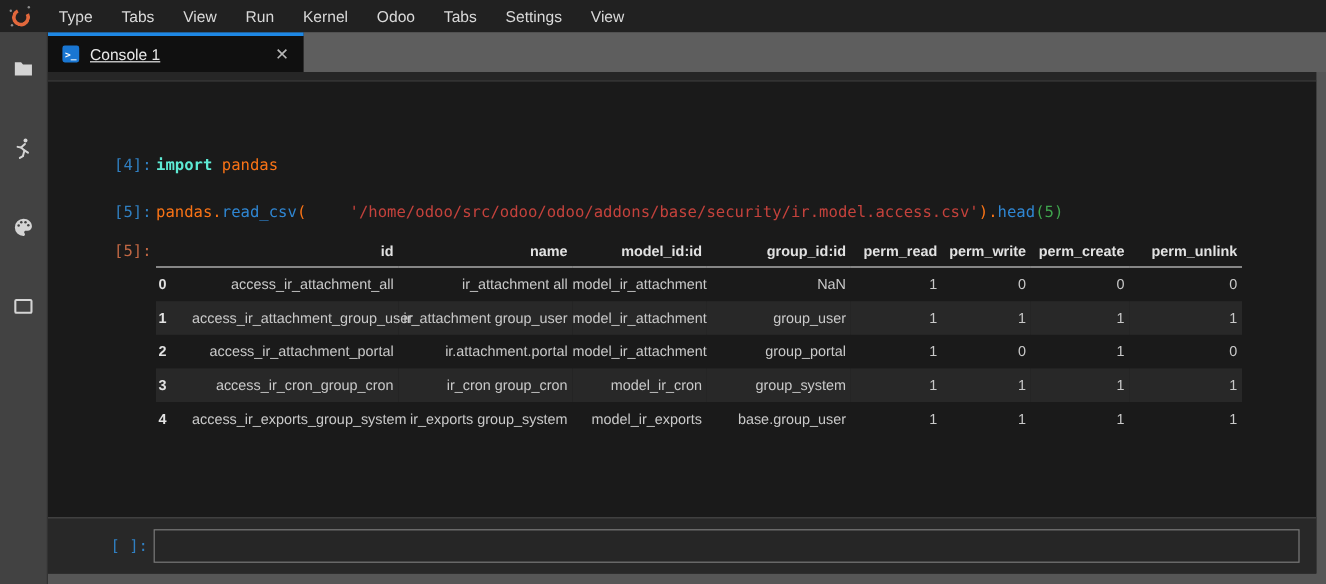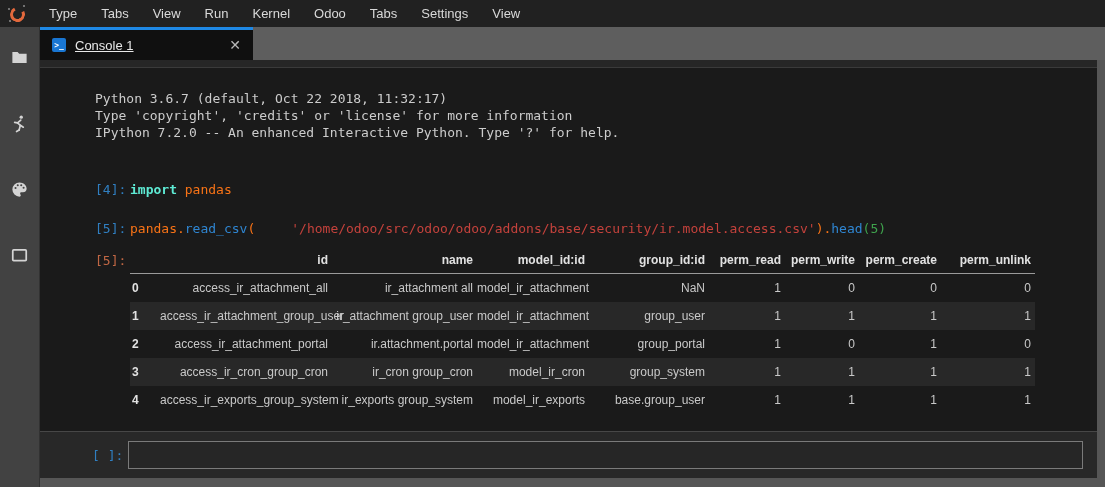--- a/index.html
+++ b/index.html
@@ -130,25 +130,20 @@
       <div class="tab">
         <span class="tab-icon">&gt;_</span>
         <span class="tab-label">Console 1</span>
         <span class="tab-close">✕</span>
       </div>
     </div>
     <div class="strip"></div>
 
     <div class="console">
       <div class="history">
-        <div id="banner">
-            <div class="banner-line">Python 3.6.7 (default, Oct 22 2018, 11:32:17)</div>
-            <div class="banner-line">Type 'copyright', 'credits' or 'license' for more information</div>
-            <div class="banner-line">IPython 7.2.0 -- An enhanced Interactive Python. Type '?' for help.</div>
-          </div>
         <div id="cells">
             <div class="cell cell-4"><span class="prompt in-prompt">[4]:</span><span><span class="tok-kw">import</span><span class="tok-p"> pandas</span></span></div>
             <div class="cell cell-5"><span class="prompt in-prompt">[5]:</span><span><span class="tok-p">pandas.</span><span class="tok-fn">read_csv</span><span class="tok-p">(</span><span class="tok-str">'/home/odoo/src/odoo/odoo/addons/base/security/ir.model.access.csv'</span><span class="tok-p">)</span><span class="tok-p">.</span><span class="tok-fn">head</span><span class="tok-num">(5)</span></span></div>
           </div>
 
         <div class="cell outrow">
           <span class="prompt out-prompt">[5]:</span>
           <table class="df">
             <colgroup>
               <col style="width:30px"><col style="width:172px"><col style="width:145px">

